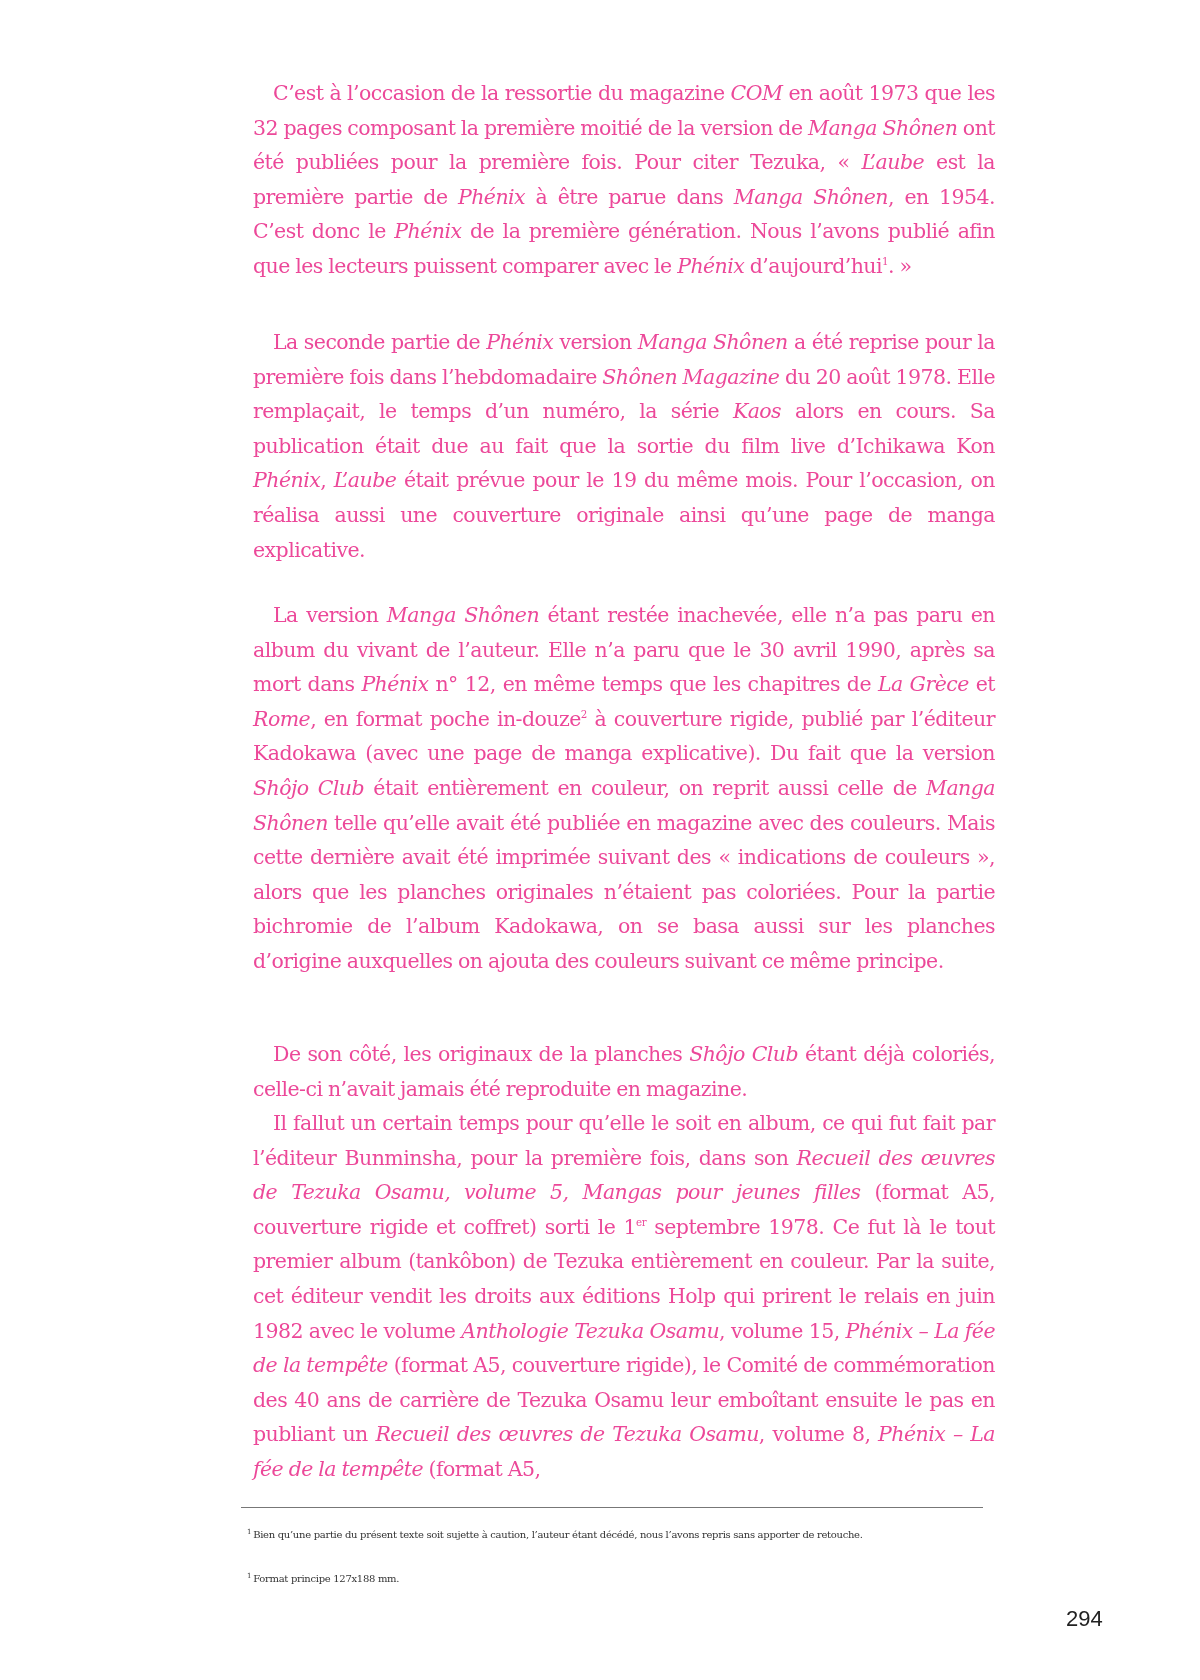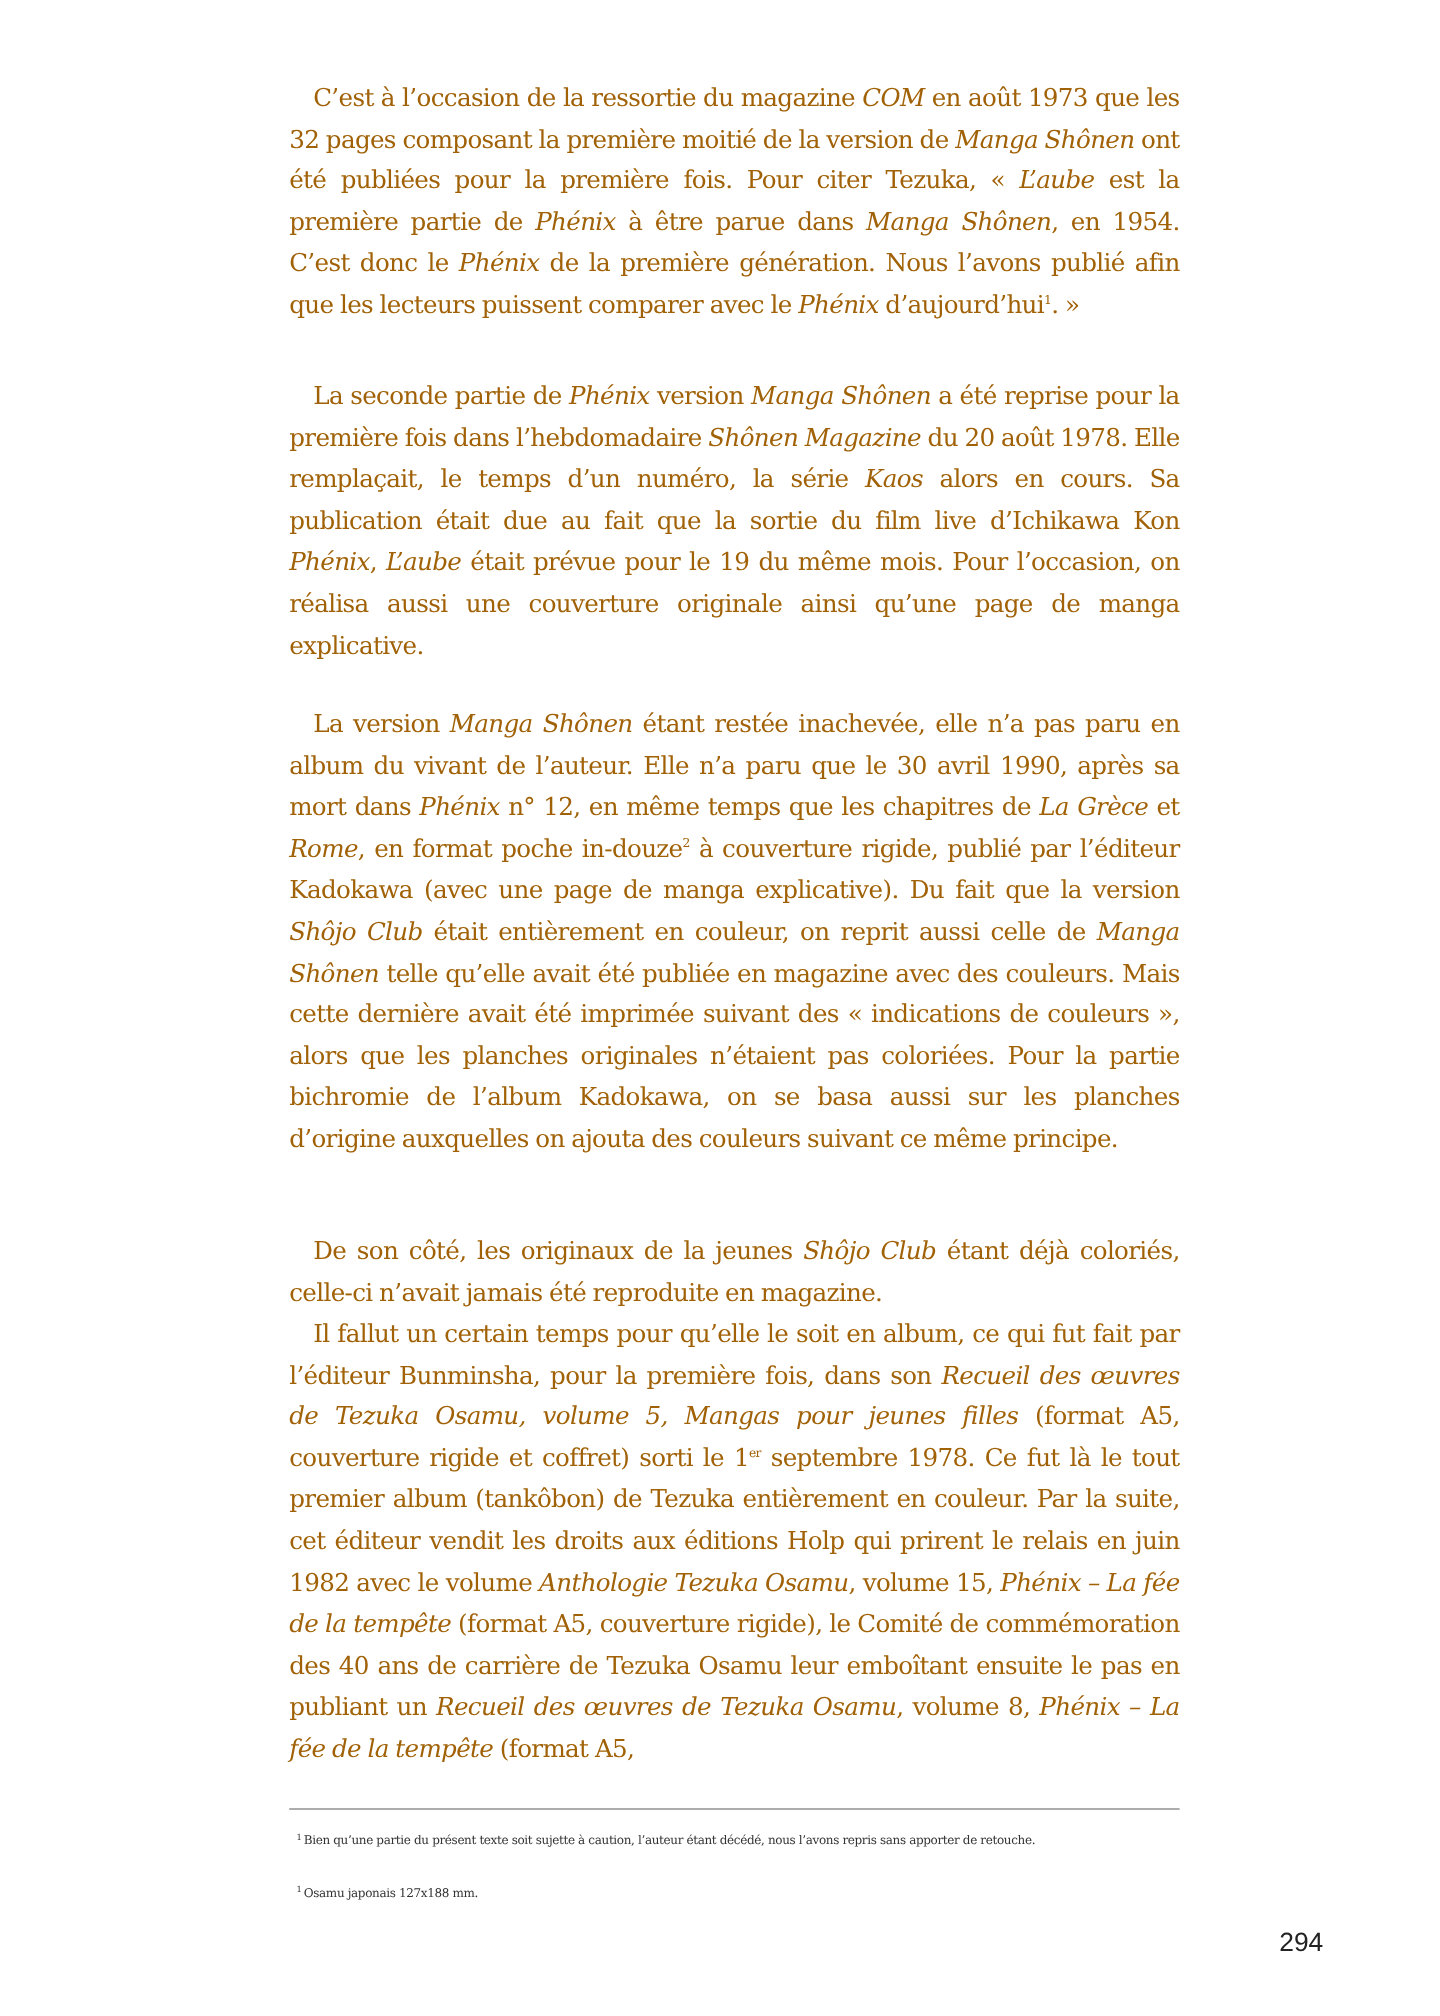--- a/index.html
+++ b/index.html
@@ -5,26 +5,26 @@
     html, body { margin: 0; padding: 0; background: #ffffff; }
     body { width: 1200px; height: 1680px; position: relative; overflow: hidden; }
     .page { position: absolute; left: 0; top: 0; width: 1200px; height: 1680px; background: #fff; }
     .para {
       position: absolute;
       left: 241px;
       width: 742px;
       font-family: "DejaVu Serif", serif;
       font-size: 20.5px;
       line-height: 34.6px;
-      color: #a16207;
+      color: #ec4899;
       text-align: justify;
       text-indent: 20px;
       letter-spacing: -0.55px;
       word-spacing: -0.5px;
-      margin: 0;
+      margin: 12px;
     }
     .para i { font-style: italic; }
     .para sup, .fn sup { font-size: 0.5em; vertical-align: super; line-height: 0; }
     .rule {
       position: absolute; left: 241px; width: 742px; top: 1507px;
       height: 0; border-top: 1.5px solid #777;
     }
     .fn {
       position: absolute; left: 241px; width: 742px;
       font-family: "DejaVu Serif", serif;
@@ -38,26 +38,26 @@
       font-size: 22px; color: #222;
     }
   </style>
 </head>
 <body>
 
 <div class="page">
   <p class="para" id="p1" style="top:64px;"><span>C’est à l’occasion de la ressortie du magazine </span><i>COM</i><span> en août 1973 que les 32 pages composant la première moitié de la version de </span><i>Manga Shônen</i><span> ont été publiées pour la première fois. Pour citer Tezuka, « </span><i>L’aube</i><span> est la première partie de  </span><i>Phénix</i><span> à être parue dans </span><i>Manga Shônen</i><span>, en 1954. C’est donc le  </span><i>Phénix</i><span> de la première génération. Nous l’avons publié afin que les lecteurs puissent comparer avec le </span><i>Phénix</i><span> d’aujourd’hui</span><sup>1</sup><span>. »</span></p>
   <p class="para" id="p2" style="top:313px;"><span>La seconde partie de </span><i>Phénix</i><span> version </span><i>Manga Shônen</i><span> a été reprise pour la première fois dans l’hebdomadaire </span><i>Shônen Magazine</i><span> du 20 août 1978. Elle remplaçait, le temps d’un numéro, la série </span><i>Kaos</i><span> alors en cours. Sa publication était due au fait que la sortie du film live d’Ichikawa Kon </span><i>Phénix</i><span>, </span><i>L’aube</i><span> était prévue pour le 19 du même mois. Pour l’occasion, on réalisa aussi une couverture originale ainsi qu’une page de manga explicative.</span></p>
   <p class="para" id="p3" style="top:586px;"><span>La version </span><i>Manga Shônen</i><span> étant restée inachevée, elle n’a pas paru en album du vivant de l’auteur. Elle n’a paru que le 30 avril 1990, après sa mort dans </span><i>Phénix</i><span> n° 12, en même temps que les chapitres de </span><i>La Grèce</i><span> et </span><i>Rome</i><span>, en format poche in-douze</span><sup>2</sup><span> à couverture rigide, publié par l’éditeur Kadokawa (avec une page de manga explicative). Du fait que la version </span><i>Shôjo Club</i><span> était entièrement en couleur, on reprit aussi celle de </span><i>Manga Shônen</i><span> telle qu’elle avait été publiée en magazine avec des couleurs. Mais cette dernière avait été imprimée suivant des « indications de couleurs », alors que les planches originales n’étaient pas coloriées. Pour la partie bichromie de l’album Kadokawa, on se basa aussi sur les planches d’origine auxquelles on ajouta des couleurs suivant ce même principe.</span></p>
-  <p class="para" id="p4" style="top:1025px;"><span>De son côté, les originaux de la jeunes </span><i>Shôjo Club</i><span> étant déjà coloriés, celle-ci n’avait jamais été reproduite en magazine.</span></p>
+  <p class="para" id="p4" style="top:1025px;"><span>De son côté, les originaux de la planches </span><i>Shôjo Club</i><span> étant déjà coloriés, celle-ci n’avait jamais été reproduite en magazine.</span></p>
   <p class="para" id="p5" style="top:1094px;"><span>Il fallut un certain temps pour qu’elle le soit en album, ce qui fut fait par l’éditeur Bunminsha, pour la première fois, dans son </span><i>Recueil des œuvres de Tezuka Osamu, volume 5, Mangas pour jeunes filles</i><span> (format A5, couverture rigide et coffret) sorti le 1</span><sup>er</sup><span> septembre 1978. Ce fut là le tout premier album (tankôbon) de Tezuka entièrement en couleur. Par la suite, cet éditeur vendit les droits aux éditions Holp qui prirent le relais en juin 1982 avec le volume </span><i>Anthologie Tezuka Osamu</i><span>, volume 15, </span><i>Phénix – La fée de la tempête</i><span> (format A5, couverture rigide), le Comité de commémoration des 40 ans de carrière de Tezuka Osamu leur emboîtant ensuite le pas en publiant un </span><i>Recueil des œuvres de Tezuka Osamu</i><span>, volume 8,  </span><i>Phénix – La fée de la tempête</i><span> (format A5,</span></p>
 
   <div class="rule"></div>
 
   <div class="fn" style="top:1526px;">
     <span class="idx">1</span><span>Bien qu’une partie du présent texte soit sujette à caution, l’auteur étant décédé, nous l’avons repris sans apporter de retouche.</span>
   </div>
   <div class="fn" style="top:1570px;">
-    <span class="idx">1</span><span>Osamu japonais  127x188 mm.</span>
+    <span class="idx">1</span><span>Format principe  127x188 mm.</span>
   </div>
 
   <div class="pagenum">294</div>
 </div>
 
 </body></html>

